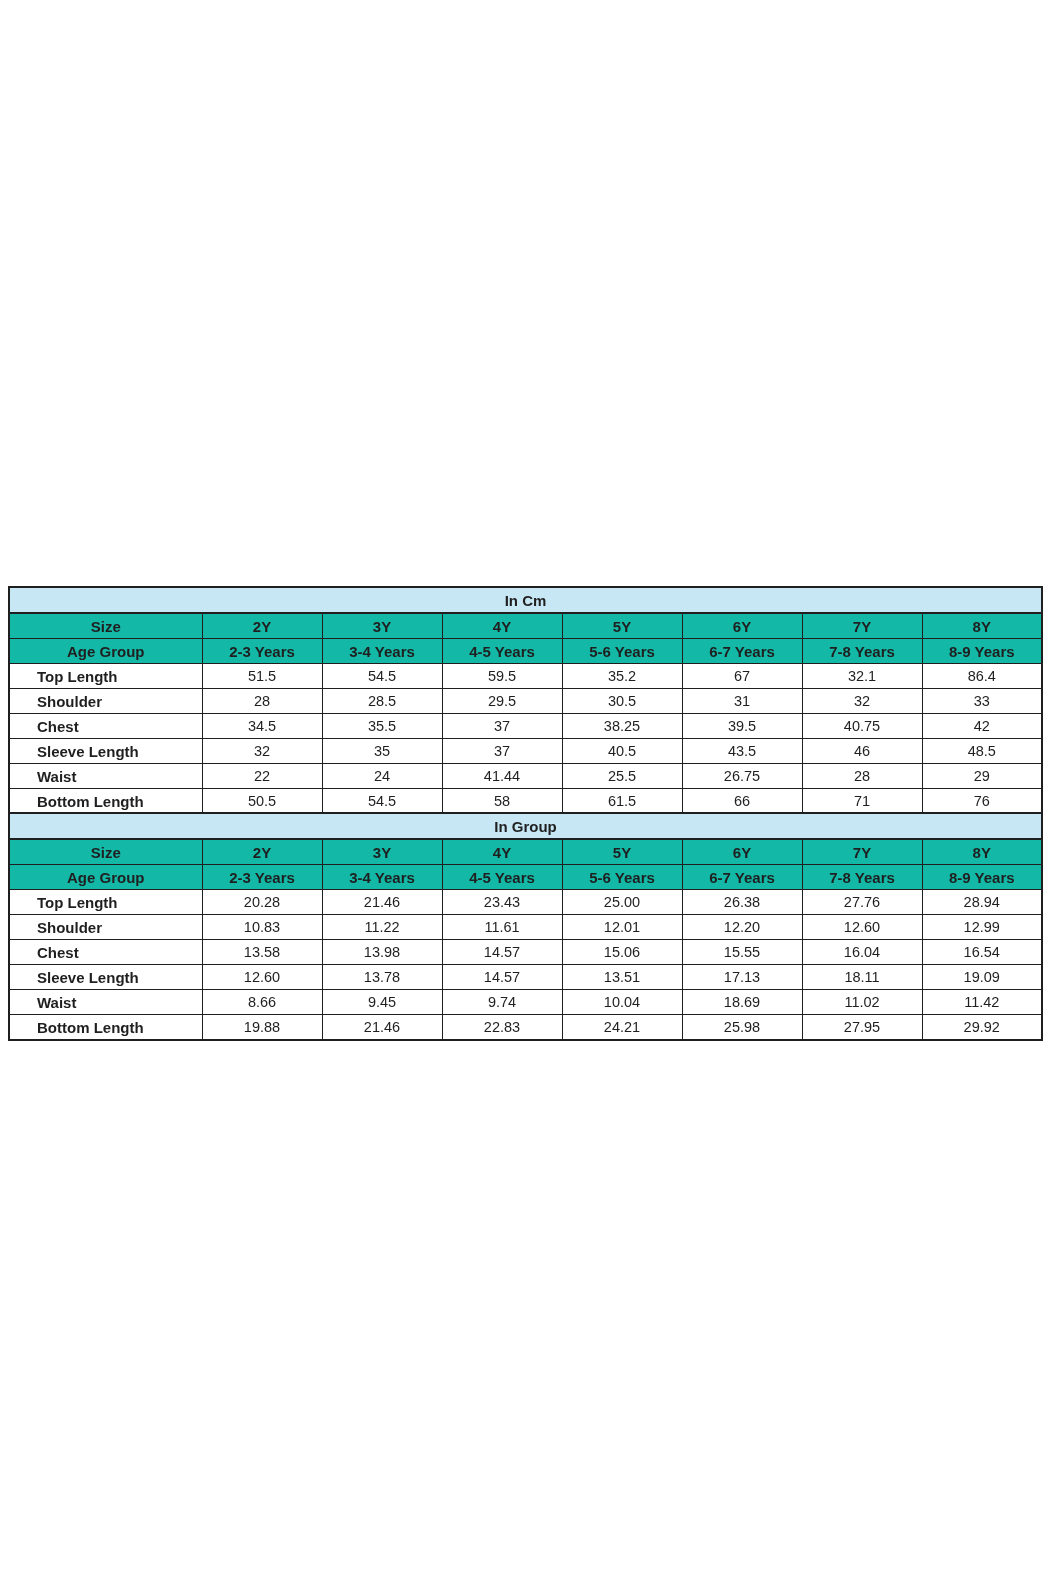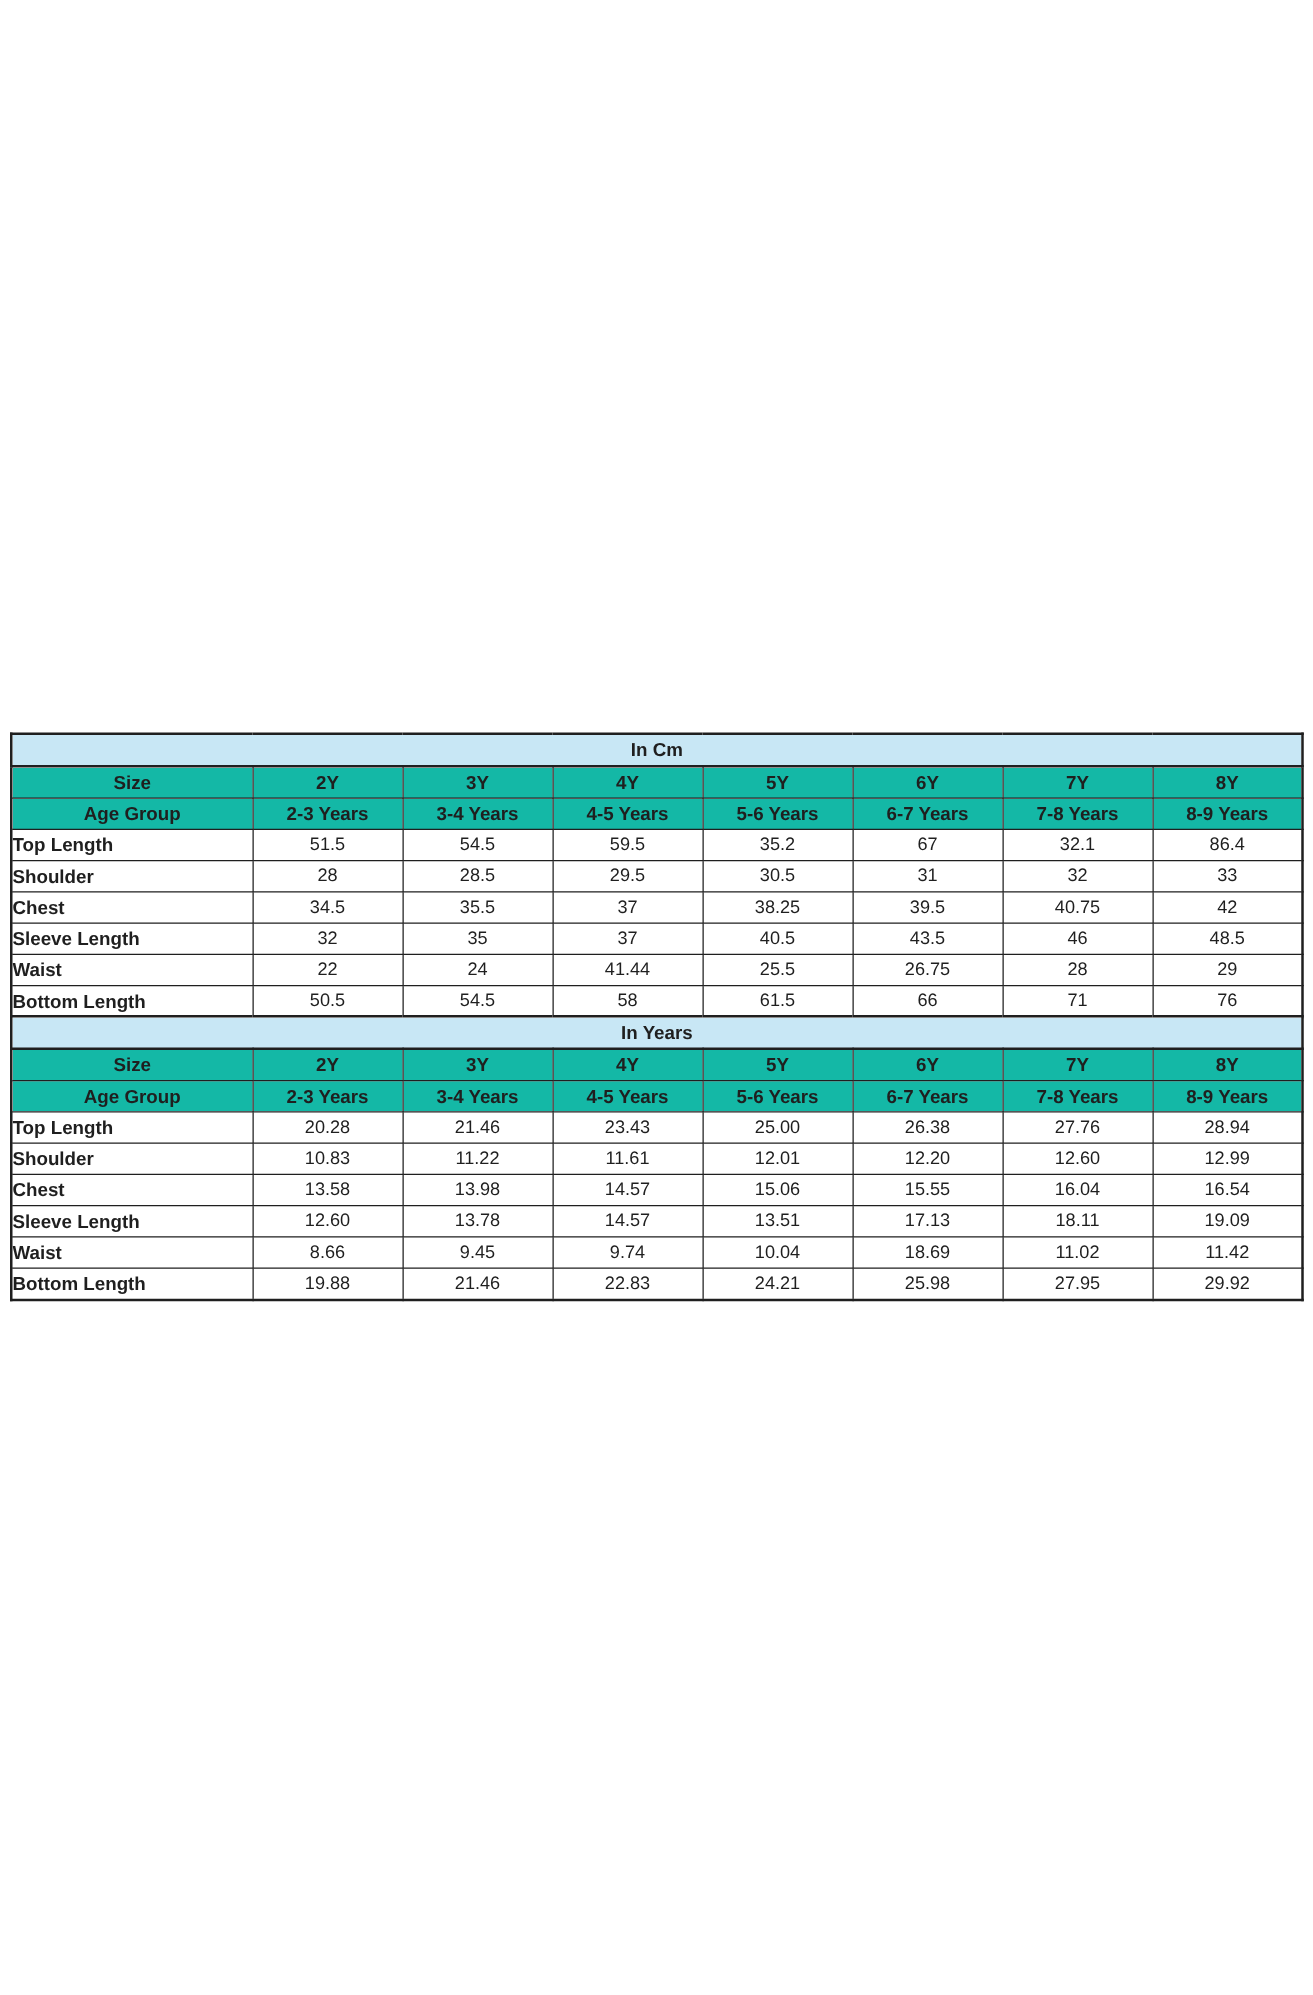--- a/index.html
+++ b/index.html
@@ -23,21 +23,21 @@
     overflow:hidden;white-space:nowrap;
   }
   .title-cell{
     background:#c8e7f5;font-weight:700;font-size:15px;
     border:2px solid #1f1f1f;
   }
   tr.size-row th, tr.age-row th{
     background:#14b8a6;font-weight:700;font-size:15px;
   }
   th.measure-label{
-    background:#ffffff;text-align:left;padding-left:0;
+    background:#ffffff;text-align:left;padding-left:27px;
     font-weight:700;font-size:15px;
   }
   td.val{background:#ffffff;}
 </style>
 </head>
 <body>
 
 <table id="table-cm" class="size-chart">
   <colgroup>
     <col class="c-label">
@@ -142,21 +142,21 @@
       <col class="c-size">
       <col class="c-size">
       <col class="c-size">
       <col class="c-size">
       <col class="c-size">
       <col class="c-size">
       <col class="c-size">
   </colgroup>
   <tbody>
     <tr class="title-row">
-      <td class="title-cell" colspan="8">In Years</td>
+      <td class="title-cell" colspan="8">In Group</td>
     </tr>
     <tr class="size-row">
       <th>Size</th>
       <th>2Y</th>
       <th>3Y</th>
       <th>4Y</th>
       <th>5Y</th>
       <th>6Y</th>
       <th>7Y</th>
       <th>8Y</th>

